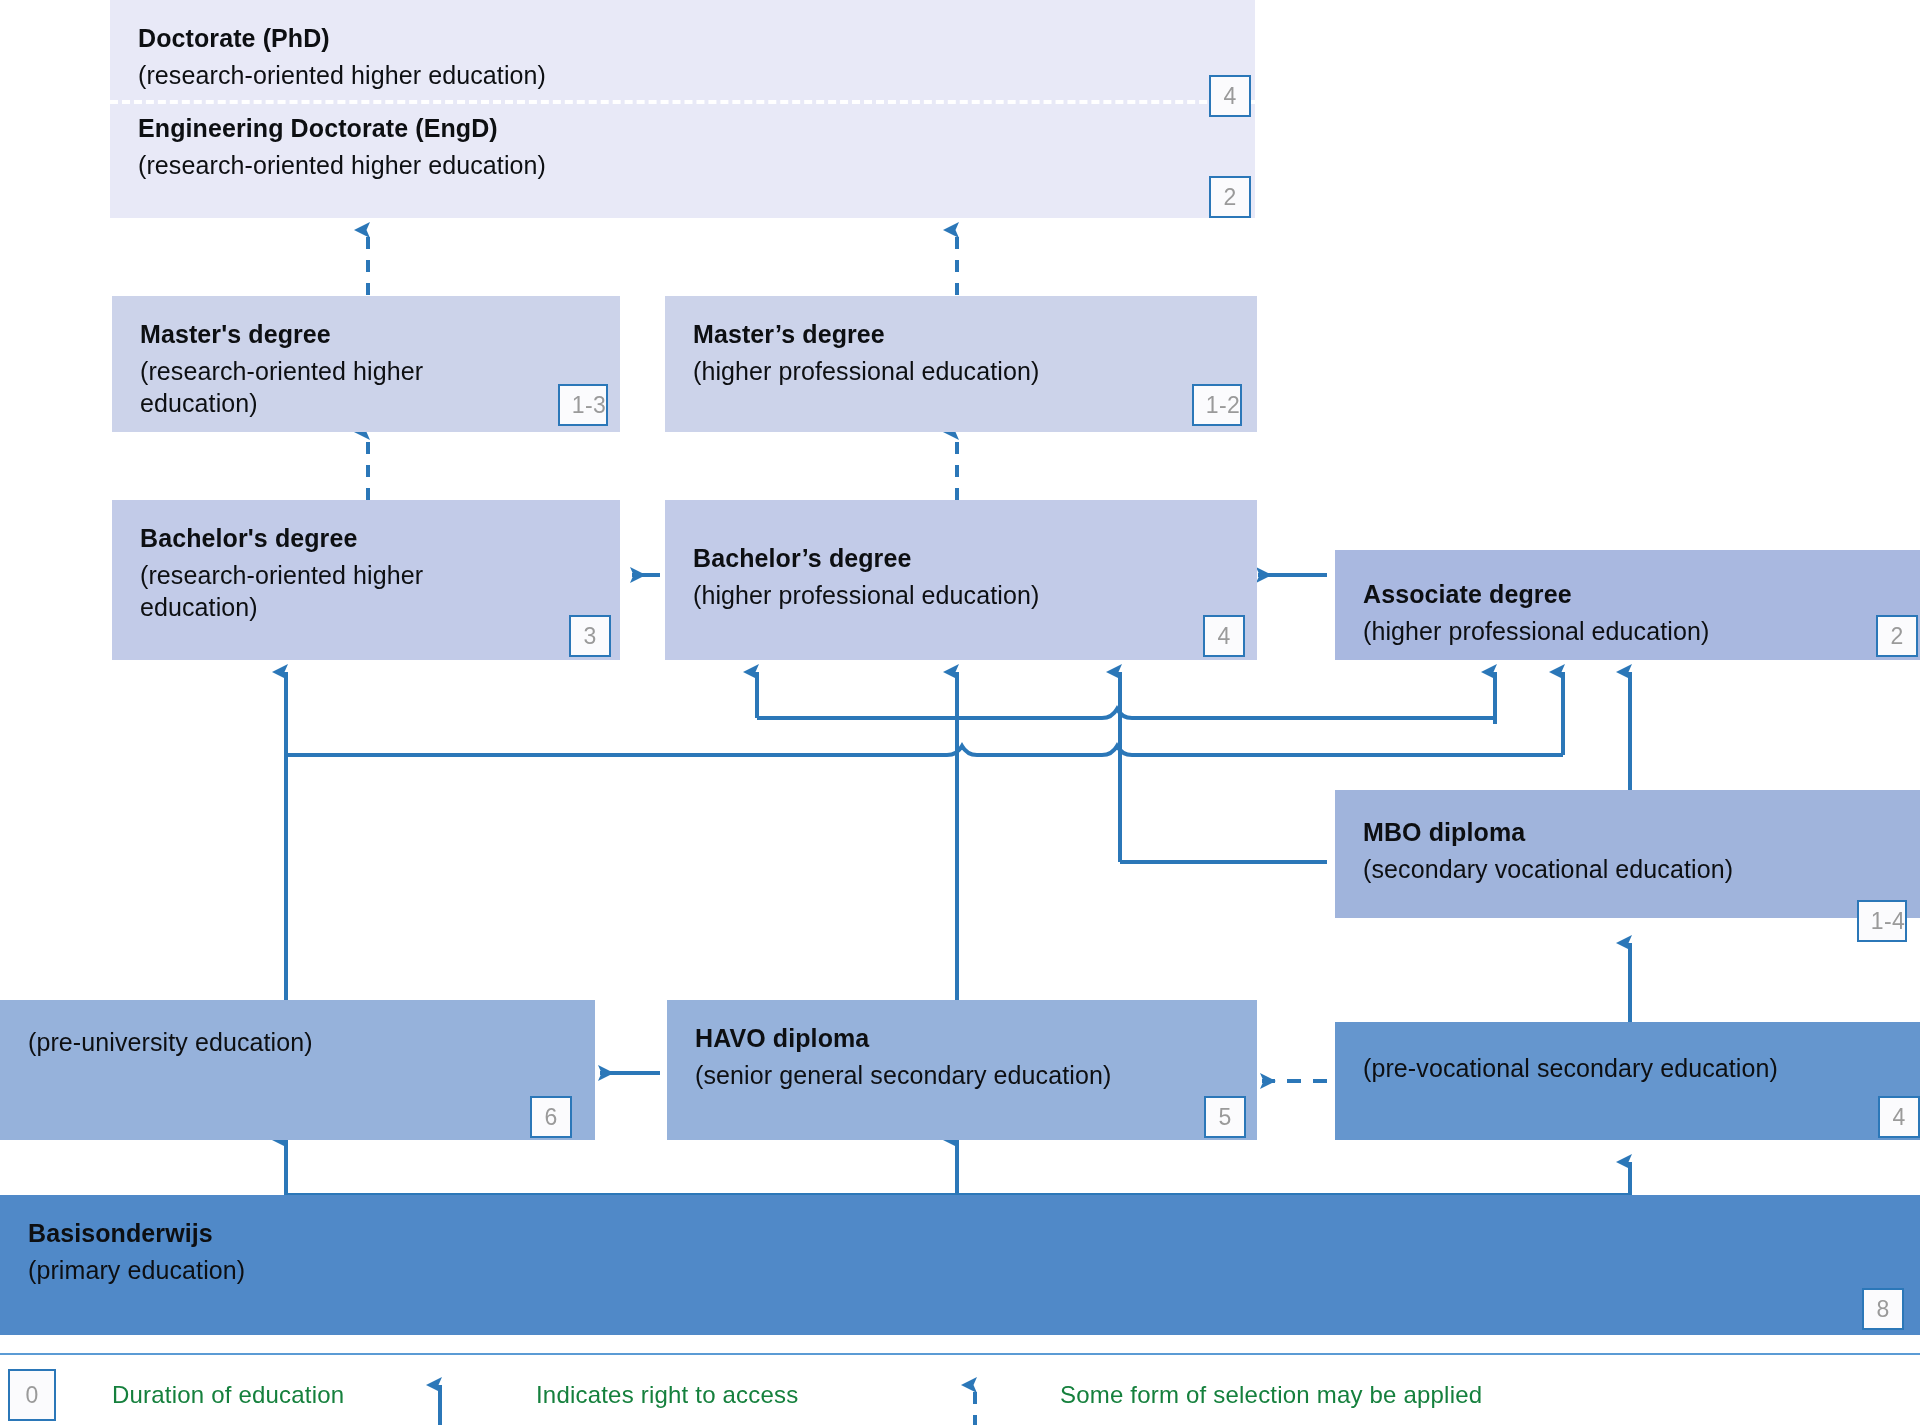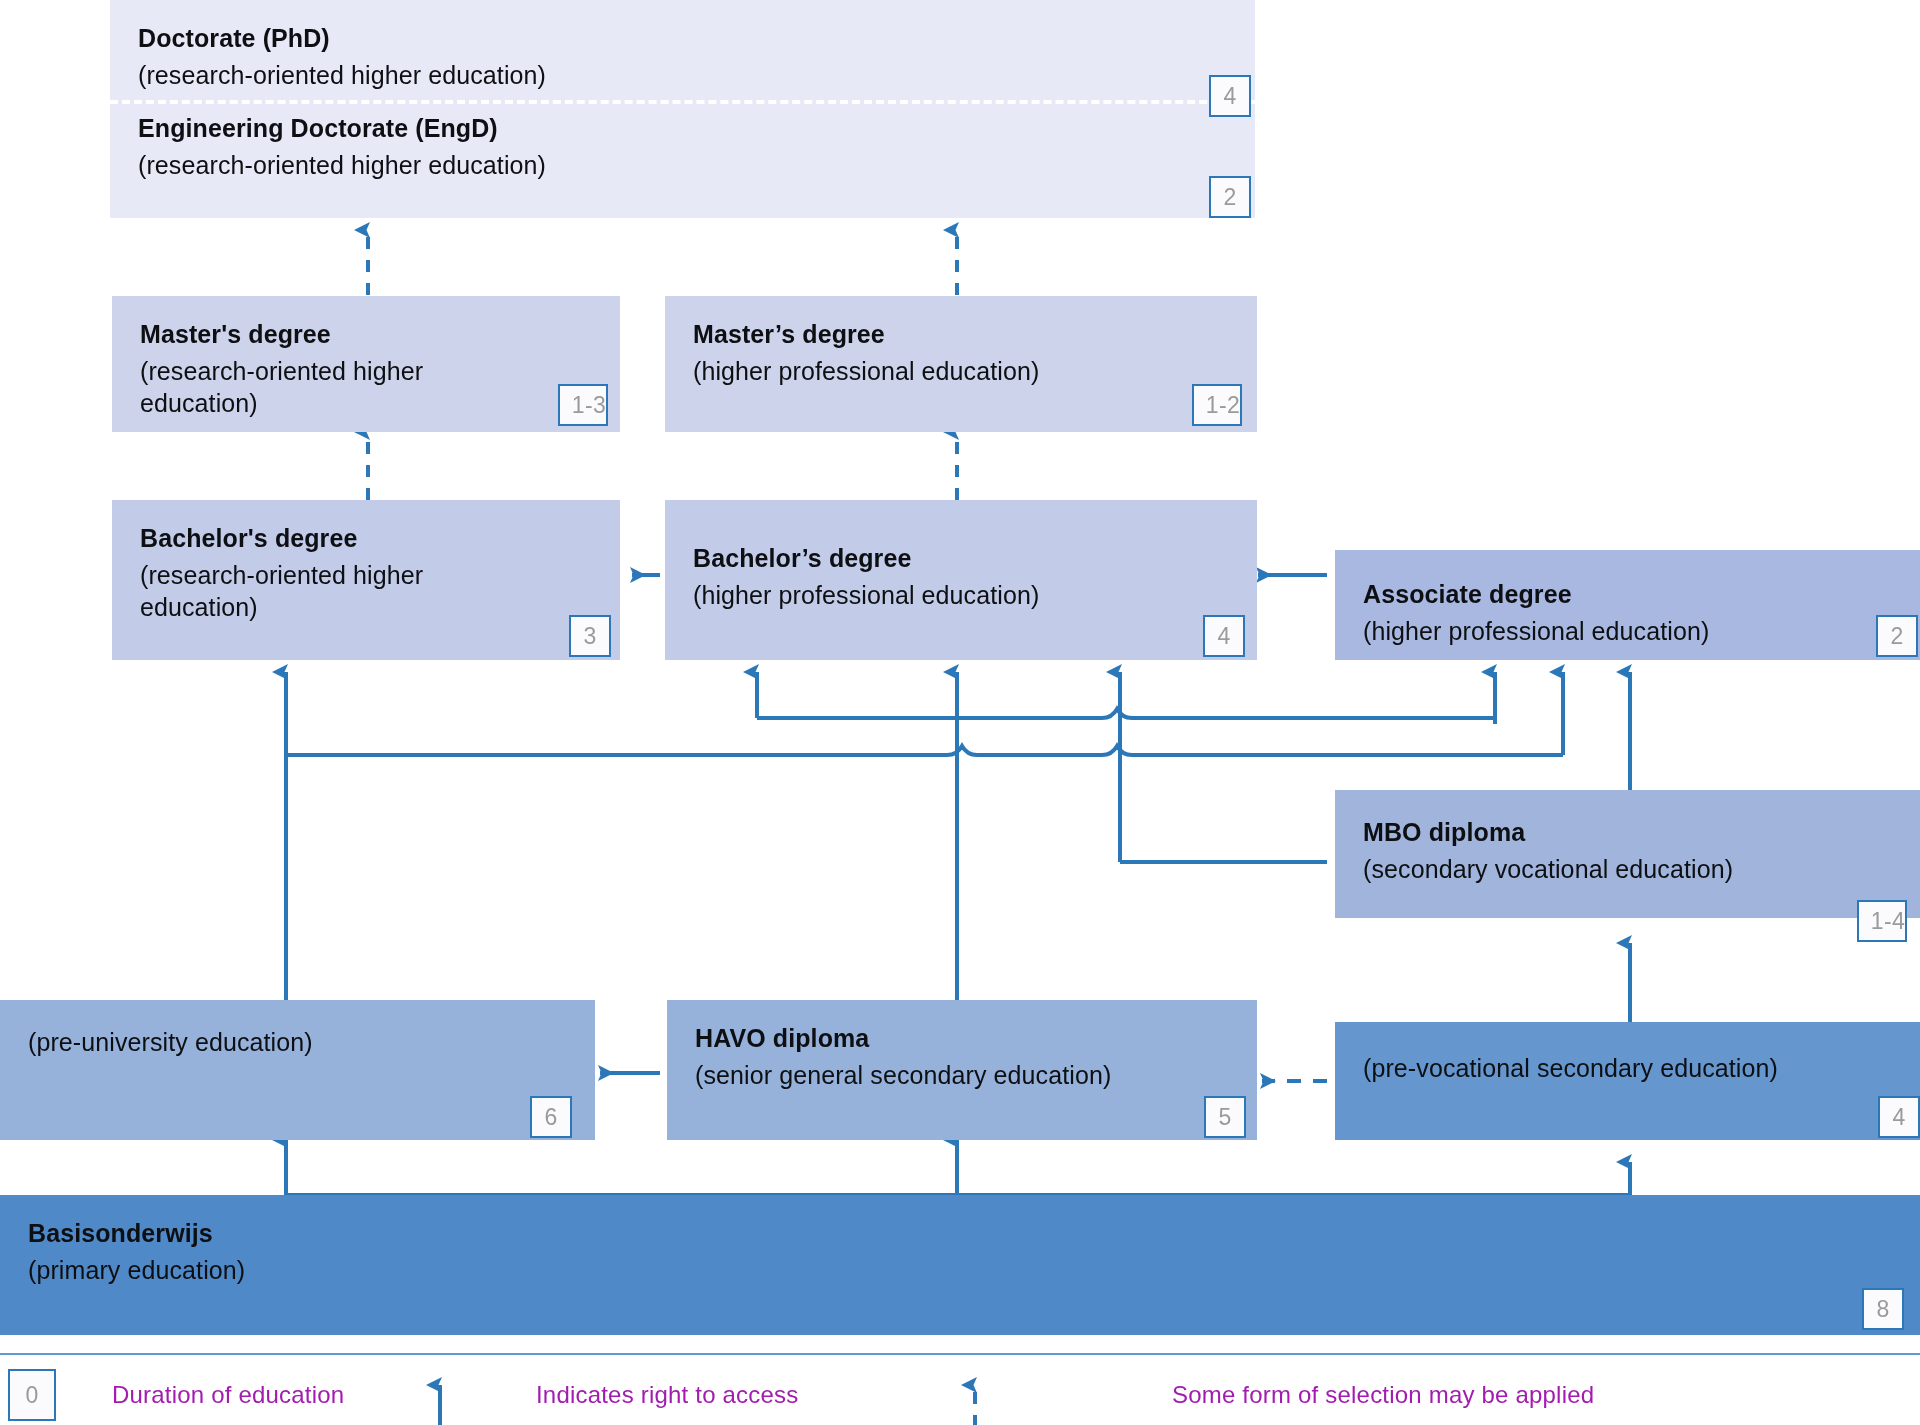--- a/index.html
+++ b/index.html
@@ -101,21 +101,21 @@
     width:48px;height:52px;
     background:#fbfbfd;
     border:2px solid #2b77b8;
     box-sizing:border-box;
     display:flex;align-items:center;justify-content:center;
     font-size:23px;color:#9a9a9a;
   }
   .lg-text{
     position:absolute;
     font-size:24px;
-    color:#a21caf;
+    color:#15803d;
     letter-spacing:.2px;
     white-space:nowrap;
   }
   .lg-arrow{position:absolute;}
 </style>
 </head>
 <body>
 
 <div id="stage">
 
@@ -300,16 +300,16 @@
     <svg class="lg-arrow" style="left:955px;top:8px;" width="40" height="64" viewBox="0 0 40 64" xmlns="http://www.w3.org/2000/svg">
       <g stroke="#2b77b8" stroke-width="4" fill="none">
         <path d="M20 64 L20 22" stroke-dasharray="12 11" marker-end="url(#lg-ah2)"></path>
       </g>
       <defs>
         <marker id="lg-ah2" markerWidth="16" markerHeight="16" refX="8" refY="14" orient="auto" markerUnits="userSpaceOnUse">
           <path d="M8 0 L16 16 L8 12.5 L0 16 Z" fill="#2b77b8"></path>
         </marker>
       </defs>
     </svg>
-    <div class="lg-text" style="left:1172px;top:26px;">Some form of selection may be applied</div>
+    <div class="lg-text" style="left:1060px;top:26px;">Some form of selection may be applied</div>
   </div>
 
 </div>
 
 </body></html>

